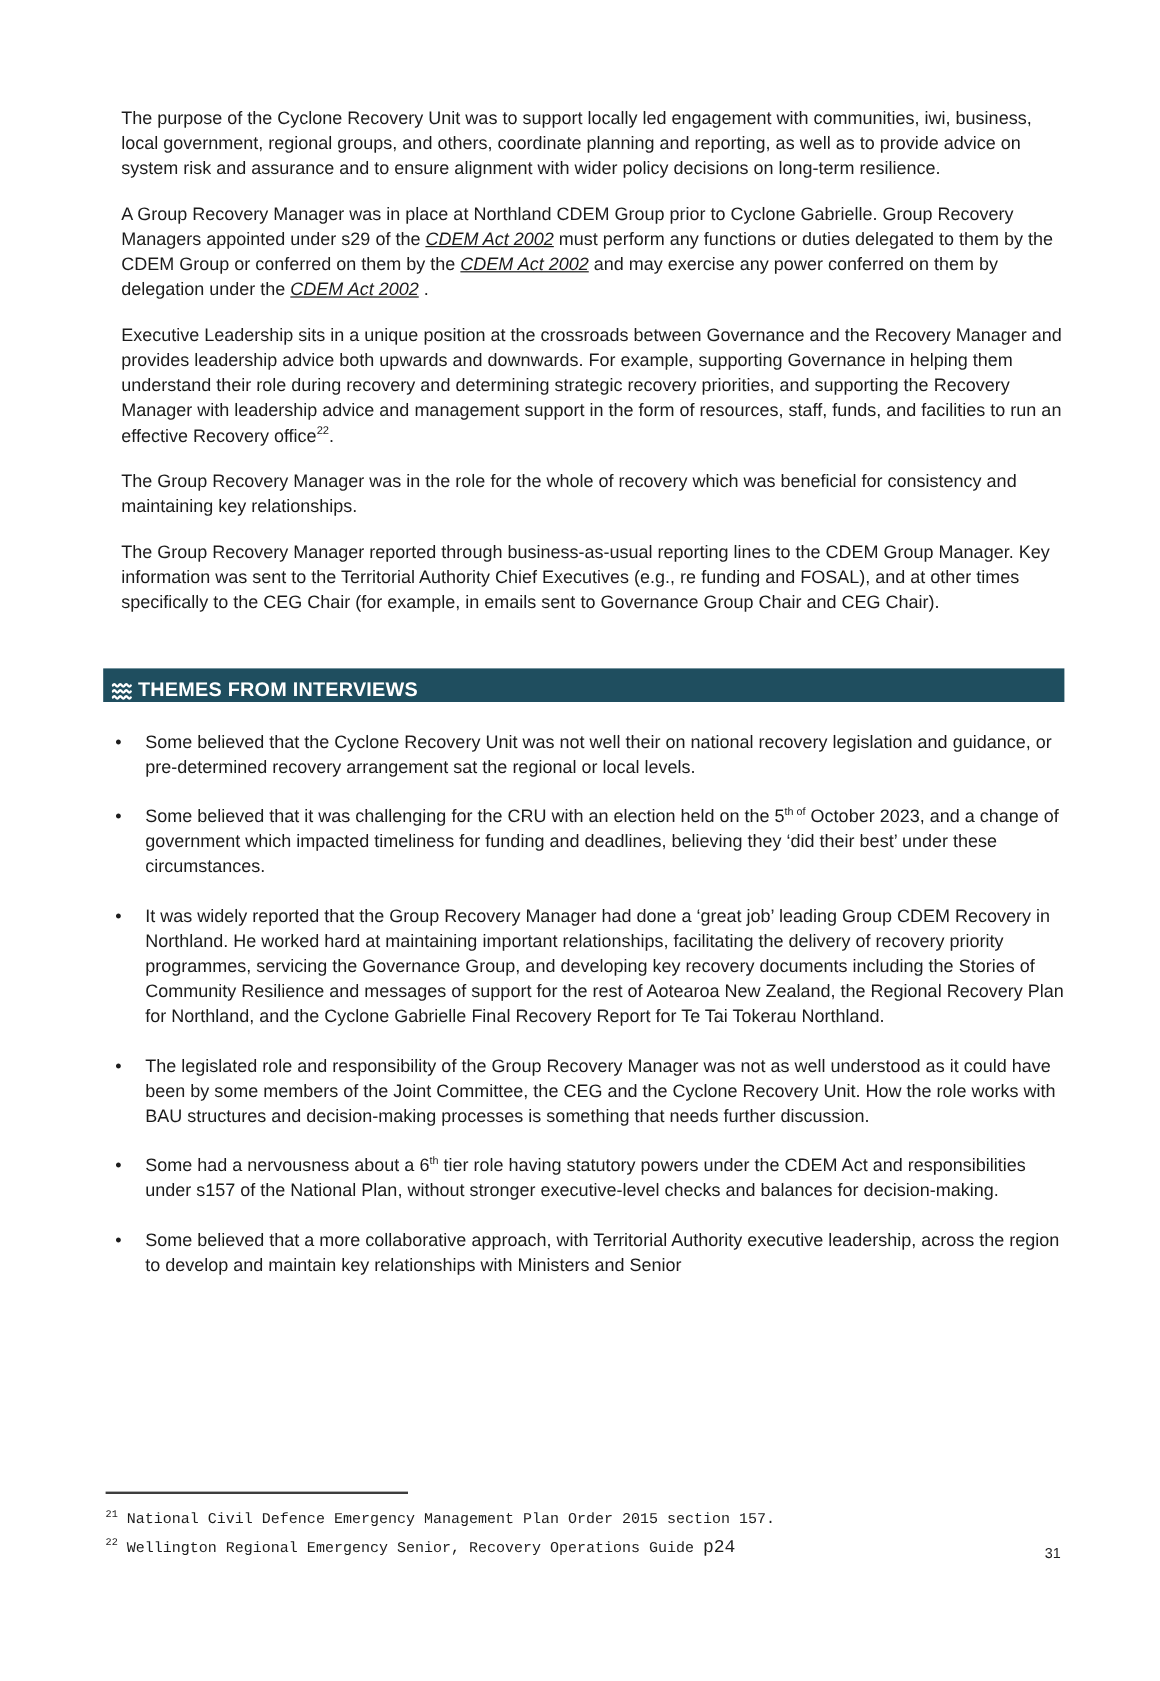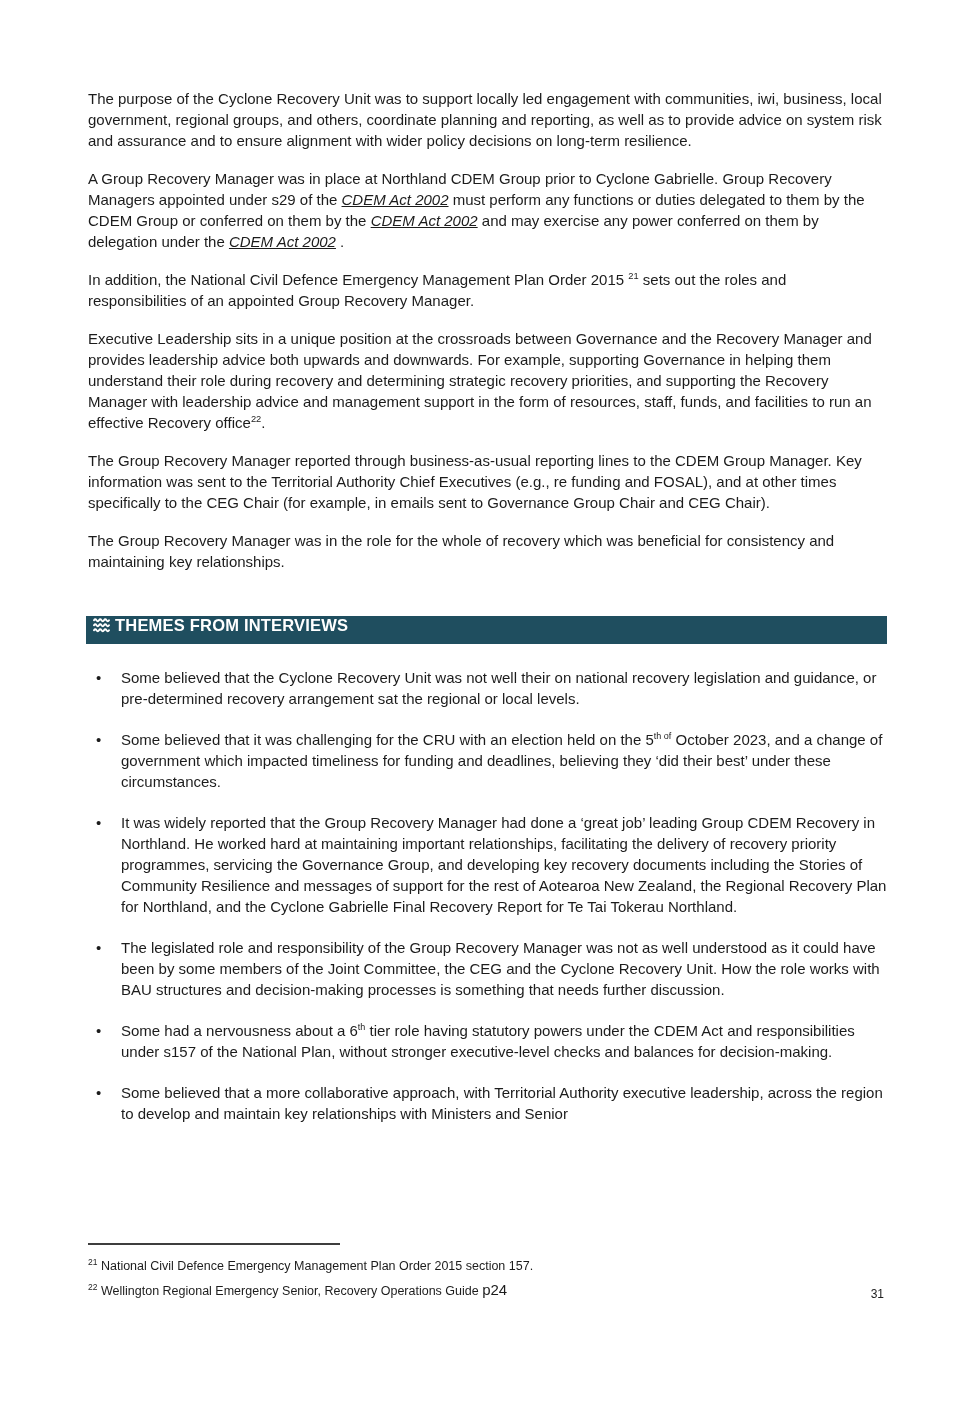--- a/index.html
+++ b/index.html
@@ -5,60 +5,59 @@
   html, body { margin:0; padding:0; background:#ffffff; }
   .page {
     position:relative;
     width:967px; height:1401px;
     background:#ffffff;
     font-family:"Liberation Sans","DejaVu Sans",sans-serif;
     color:#1c1c1c;
     overflow:hidden;
   }
   .content { position:absolute; left:88px; top:88px; width:799px; }
-  .para { margin:0 0 17px 0; font-size:15px; line-height:21px; text-align:left; }
+  .para { margin:0 0 17px 13px; font-size:15px; line-height:21px; text-align:left; }
   .i { font-style:italic;text-decoration:underline; }
   sup { line-height:0; font-size:0.62em; }
   .bullet sup { font-size:9px; }
   .bar {
     margin:44px 0 23px -2px;
     height:28px;
-    display:flex; align-items:flex-start;
+    display:flex; align-items:flex-end;
     padding:0 8px 0 7px;
     box-sizing:border-box;
     width:801px;
   }
   .bar-label {
     color:#ffffff; font-weight:bold; font-size:16.5px; letter-spacing:0.2px;
     margin-left:1px;
   }
   .waves { display:inline-flex; align-items:center; margin-top:1px; }
   .bullet { display:flex; margin:0 0 20px 0; font-size:15px; line-height:21px; }
   .bullet-marker { flex:0 0 33px; width:33px; padding-left:8px; box-sizing:border-box; }
   .bullet-text { flex:1; }
   .footer { position:absolute; left:88px; top:1243px; width:799px; }
   .fnsep { width:252px; height:0; border-top:2px solid #3d3d3d; margin:0 0 10px 0; }
-  .footnote { font-size:12.5px; line-height:23px; }
+  .footnote { font-size:12.5px; line-height:23px;font-family:Liberation Mono, monospace; }
   .footnote sup { font-size:8.5px; }
   .footnote .large { font-size:15px;text-align:right; }
   .page-number { position:absolute; top:1287px; right:83px; font-size:12px; color:#1c1c1c; }
 </style>
 </head>
 <body>
 
 <div class="page">
   <div class="content">
 
     <div>
         <p class="para"><span>The purpose of the Cyclone Recovery Unit was to support locally led engagement with communities, iwi, business, local government, regional groups, and others, coordinate planning and reporting, as well as to provide advice on system risk and assurance and to ensure alignment with wider policy decisions on long-term resilience.</span></p>
         <p class="para"><span>A Group Recovery Manager was in place at Northland CDEM Group prior to Cyclone Gabrielle. Group Recovery Managers appointed under s29 of the </span><span class="i">CDEM Act 2002</span><span> must perform any functions or duties delegated to them by the CDEM Group or conferred on them by the </span><span class="i">CDEM Act 2002</span><span> and may exercise any power conferred on them by delegation under the </span><span class="i">CDEM Act 2002</span><span> .</span></p>
-        <p class="para"><span>In addition, the National Civil Defence Emergency Management  Plan Order 2015 </span><sup>21</sup><span> sets out the roles and responsibilities of an appointed Group Recovery Manager.</span></p>
         <p class="para"><span>Executive Leadership sits in a unique position at the crossroads between Governance and the Recovery Manager and provides leadership advice both upwards and downwards. For example, supporting Governance in helping them understand their role during recovery and determining strategic recovery priorities, and supporting the Recovery Manager with leadership advice and management support in the form of resources, staff, funds, and facilities to run an effective Recovery office</span><sup>22</sup><span>.</span></p>
+        <p class="para"><span>The Group Recovery Manager was in the role for the whole of recovery which was beneficial for consistency and maintaining key relationships.</span></p>
         <p class="para"><span>The Group Recovery Manager reported through business-as-usual reporting lines to the CDEM Group Manager. Key information was sent to the Territorial Authority Chief Executives (e.g., re funding and FOSAL), and at other times specifically to the CEG Chair (for example, in emails sent to Governance Group Chair and CEG Chair).</span></p>
-        <p class="para"><span>The Group Recovery Manager was in the role for the whole of recovery which was beneficial for consistency and maintaining key relationships.</span></p>
       </div>
 
     <div class="bar" style="background: rgb(31, 78, 95);">
       <span class="waves">
         <svg width="21" height="17" viewBox="0 0 21 17" aria-hidden="true">
           <path d="M1 3.2 Q2.2 1.2 3.5 3.2 T6 3.2 T8.5 3.2 T11 3.2 T13.5 3.2 T16 3.2" fill="none" stroke="#ffffff" stroke-width="1.9" stroke-linecap="round"></path>
           <path d="M1 8.2 Q2.2 6.2 3.5 8.2 T6 8.2 T8.5 8.2 T11 8.2 T13.5 8.2 T16 8.2" fill="none" stroke="#ffffff" stroke-width="1.9" stroke-linecap="round"></path>
           <path d="M1 13.2 Q2.2 11.2 3.5 13.2 T6 13.2 T8.5 13.2 T11 13.2 T13.5 13.2 T16 13.2" fill="none" stroke="#ffffff" stroke-width="1.9" stroke-linecap="round"></path>
         </svg>
       </span>

